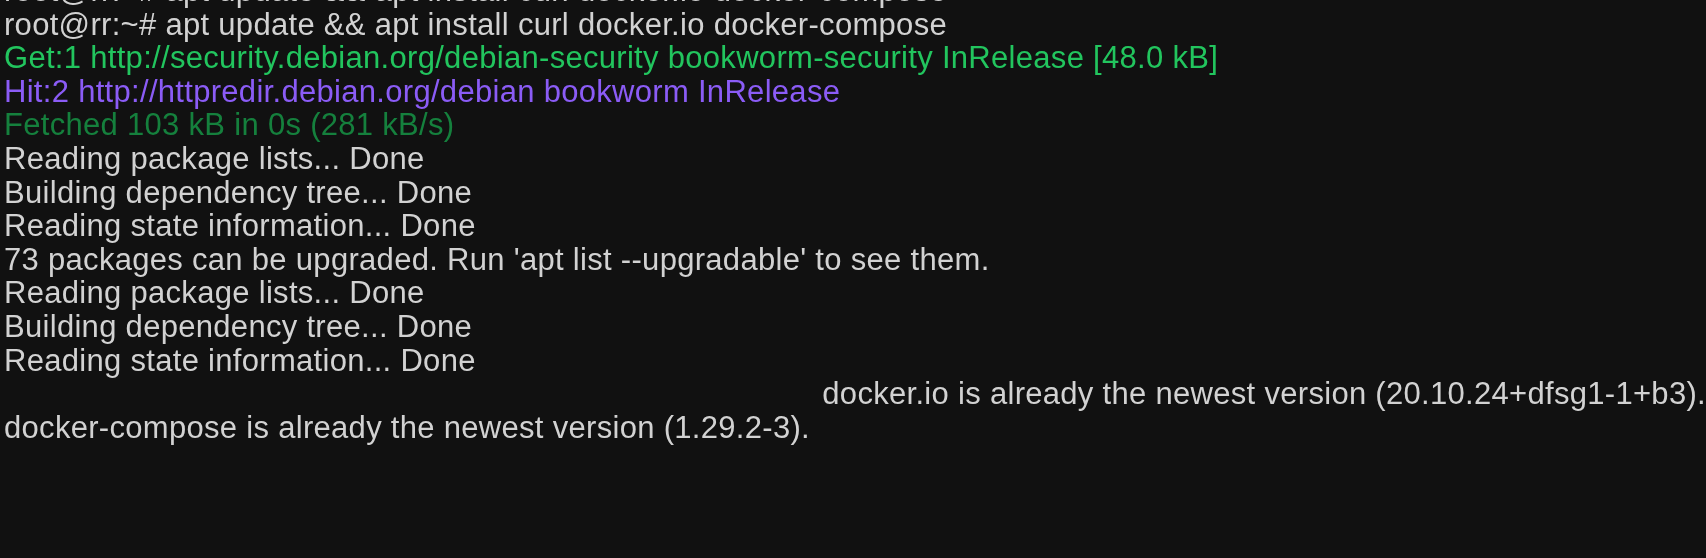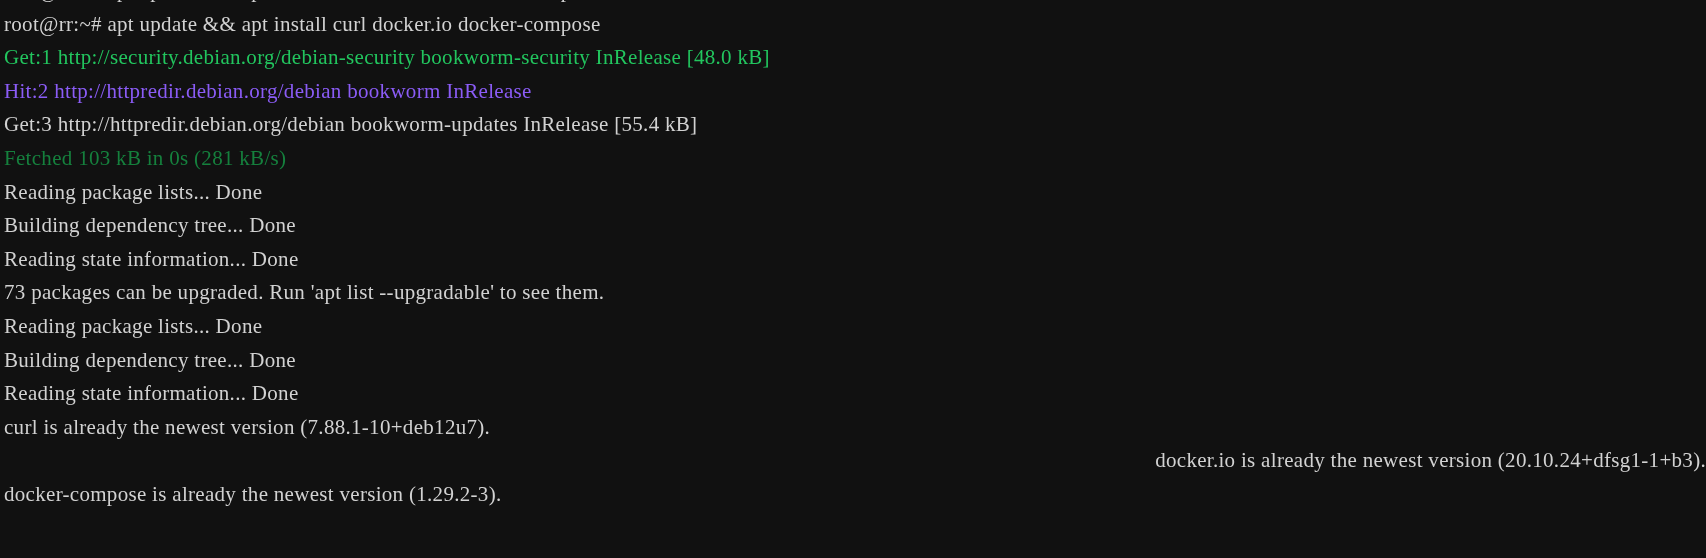--- a/index.html
+++ b/index.html
@@ -27,25 +27,25 @@
     left: 0;
     top: -26px;          
     width: 1706px;
     padding: 0 0 0 4px;
     box-sizing: border-box;
   }
   .line {
     display: block;
     height: 33.6px;
     line-height: 33.6px;
-    font-size: 21px;
+    font-size: 31px;
     letter-spacing: 0.30px;
     color: #d2d2d2;
     white-space: pre;
-    font-family: Liberation Serif, serif;
+    font-family: Liberation Sans, sans-serif;
     font-weight: 400;
     -webkit-font-smoothing: antialiased;
   }
   .line.partial {
     color: #c9c9c9;
   }
   .cursor-row {
     position: relative;
   }
 </style>
@@ -56,38 +56,36 @@
   <div class="screen">
 
     <div class="line partial" style="color: rgb(210, 210, 210);">root@rr:~# apt update &amp;&amp; apt install curl docker.io docker-compose</div>
 
     <div class="line cursor-row" style="color: rgb(210, 210, 210);">root@rr:~# apt update &amp;&amp; apt install curl docker.io docker-compose</div>
 
     <div class="line" style="color: #22c55e;">Get:1 http://security.debian.org/debian-security bookworm-security InRelease [48.0 kB]</div>
 
     <div class="line" style="color: #8b5cf6;">Hit:2 http://httpredir.debian.org/debian bookworm InRelease</div>
 
-    <div class="line" style="color: rgb(210, 210, 210);">Get:3 http://httpredir.debian.org/debian bookworm-updates InRelease [55.4 kB]</div>
 
     <div class="line" style="color: #15803d;">Fetched 103 kB in 0s (281 kB/s)</div>
 
     <div class="line" style="color: rgb(210, 210, 210);">Reading package lists... Done</div>
 
     <div class="line" style="color: rgb(210, 210, 210);">Building dependency tree... Done</div>
 
     <div class="line" style="color: rgb(210, 210, 210);">Reading state information... Done</div>
 
     <div class="line" style="color: rgb(210, 210, 210);">73 packages can be upgraded. Run 'apt list --upgradable' to see them.</div>
 
     <div class="line" style="color: rgb(210, 210, 210);">Reading package lists... Done</div>
 
     <div class="line" style="color: rgb(210, 210, 210);">Building dependency tree... Done</div>
 
     <div class="line" style="color: rgb(210, 210, 210);">Reading state information... Done</div>
 
-    <div class="line" style="color: rgb(210, 210, 210);">curl is already the newest version (7.88.1-10+deb12u7).</div>
 
     <div class="line" style="color: rgb(210, 210, 210); text-align: right;">docker.io is already the newest version (20.10.24+dfsg1-1+b3).</div>
 
     <div class="line" style="color: rgb(210, 210, 210);">docker-compose is already the newest version (1.29.2-3).</div>
 
   </div>
 </div>
 
 </body></html>

